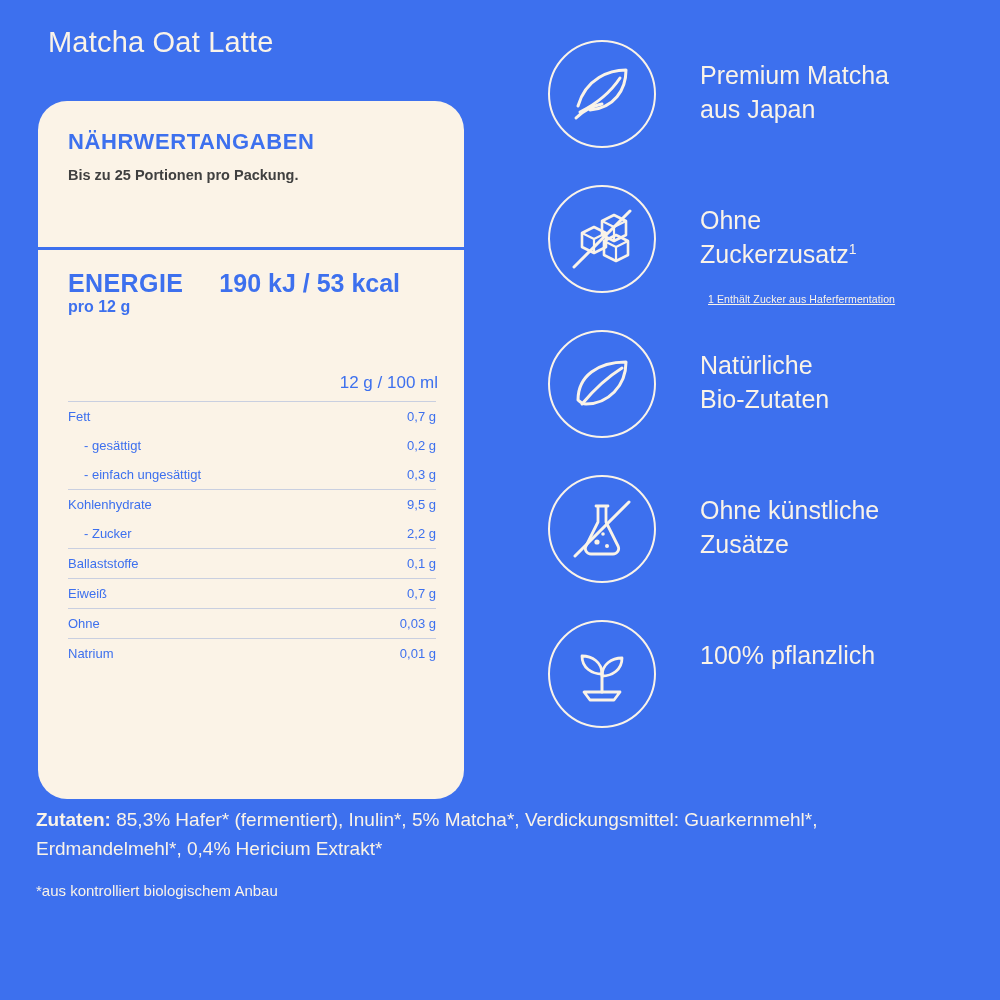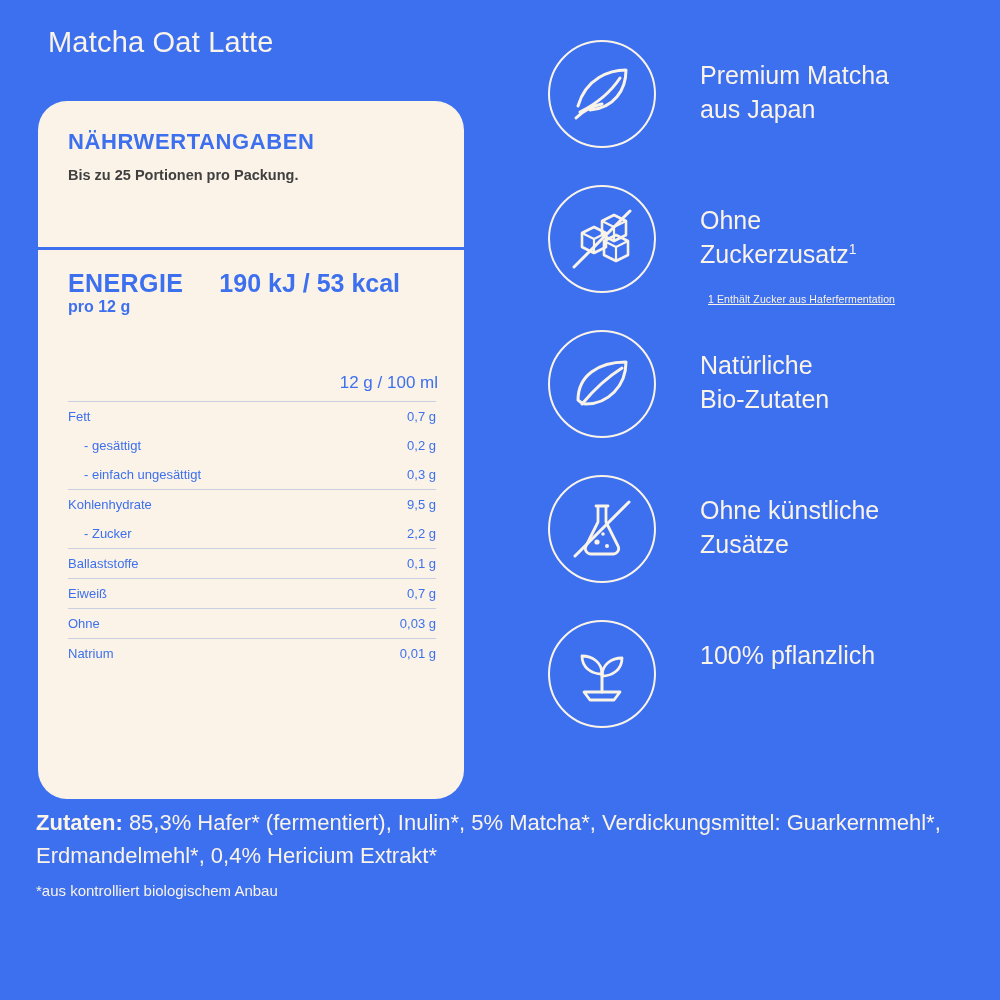--- a/index.html
+++ b/index.html
@@ -176,21 +176,21 @@
     letter-spacing: 0.1px;
     text-decoration: underline;
   }
 
   
   .ingredients {
     position: absolute;
     left: 36px;
     top: 806px;
     width: 930px;
-    font-size: 22px;
+    font-size: 19px;
     line-height: 1.5;
     color: #FAF3E8;
   }
   .ing-label {
     font-weight: 700;
   }
   .ing-footnote {
     position: absolute;
     left: 36px;
     top: 882px;

